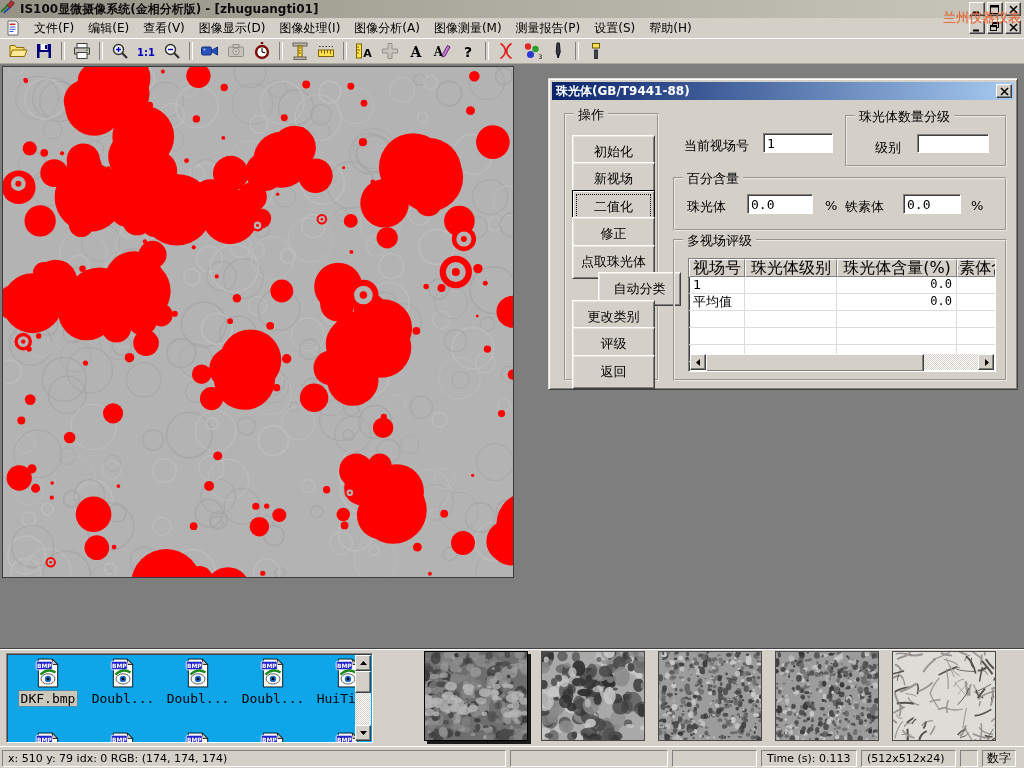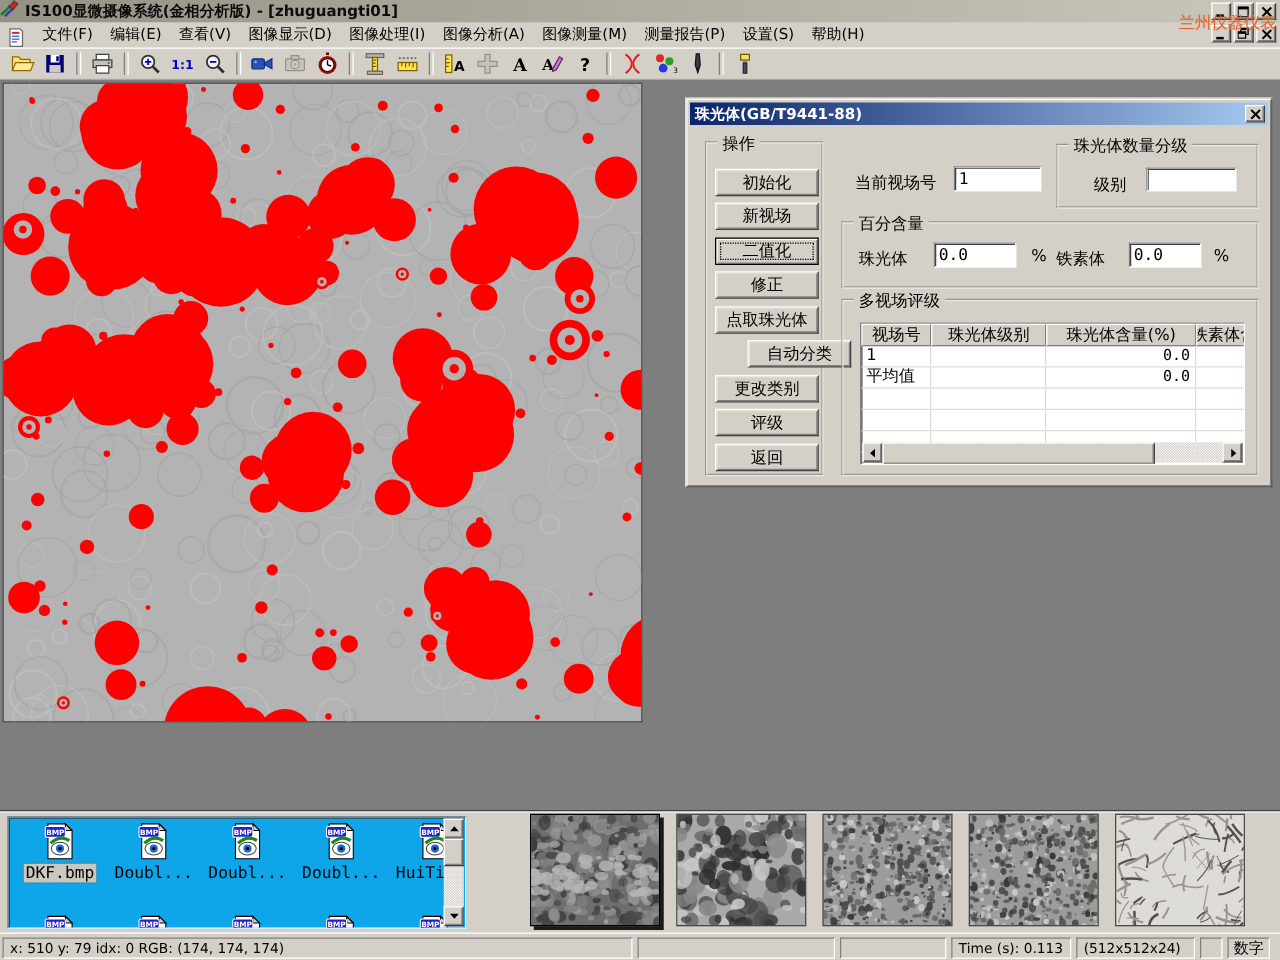--- a/index.html
+++ b/index.html
@@ -13,21 +13,21 @@
     background:linear-gradient(90deg,#959286,#c9c6bb);display:flex;align-items:flex-end;padding-left:0;box-sizing:border-box}
   #title-text{font-size:12px;font-weight:bold;color:#0c0c0c;margin-left:4px;white-space:nowrap;letter-spacing:0}
   .wbtns{position:absolute;display:flex;gap:2px}
   #tb-btns{right:3px;top:2px}
   #mdi-btns{right:3px;top:2px}
   .wbtn{width:16px;height:14px;background:#d4d0c8;border:1px solid;border-color:#fff #404040 #404040 #fff;
     box-shadow:inset -1px -1px 0 #808080;padding:0;display:flex;align-items:center;justify-content:center}
   #watermark{position:absolute;right:3px;top:9px;color:#e46330;font-size:13px;font-weight:normal;
     z-index:40;pointer-events:none;white-space:nowrap;text-shadow:0 0 1px rgba(228,99,48,.4)}
 
-  #menubar{position:absolute;left:0;top:18px;width:1024px;height:20px;background:#d4d0c8;display:flex;align-items:flex-end;box-sizing:border-box}
+  #menubar{position:absolute;left:0;top:18px;width:1024px;height:20px;background:#d4d0c8;display:flex;align-items:center;box-sizing:border-box}
   #mdi-doc{width:16px;height:16px;margin-left:5px}
   #menu-items{display:flex;margin-left:6px}
   .menu-item{font-size:12px;padding:2px 7px;white-space:nowrap}
 
   #toolbar{position:absolute;left:0;top:38px;width:1024px;height:26px;background:#d4d0c8;
     border-top:1px solid #fff;border-bottom:1px solid #aca899;box-sizing:border-box;
     display:flex;align-items:center;padding-left:5px}
   .tb-btn{width:26px;height:22px;background:transparent;border:1px solid transparent;display:flex;align-items:center;justify-content:center;padding:0}
   .tb-sep{width:2px;height:18px;margin:0 4px;border-left:1px solid #808080;border-right:1px solid #fff}
 
@@ -45,30 +45,30 @@
   .dlg-close{position:absolute;right:2px;top:2px}
   .grp{position:absolute;border:2px groove #ece9e0;box-sizing:border-box}
   .grp-label{position:absolute;top:-9px;left:8px;background:#d4d0c8;padding:0 4px;font-size:13px;white-space:nowrap}
   .lbl{position:absolute;font-size:13px;white-space:nowrap}
   .inp{position:absolute;background:#fff;border:1px solid;border-color:#808080 #fff #fff #808080;
     box-shadow:inset 1px 1px 0 #404040;font:13px "DejaVu Sans Mono","Liberation Mono",monospace;
     padding:1px 3px;box-sizing:border-box;outline:none}
   .btn{position:absolute;left:6px;width:83px;height:22px;background:#d4d0c8;
     border:1px solid;border-color:#fff #404040 #404040 #fff;
     box-shadow:inset 1px 1px 0 #e8e4dc,inset -1px -1px 0 #808080;
-    font-size:13px;display:flex;align-items:center;justify-content:center;white-space:nowrap;padding:4px}
+    font-size:13px;display:flex;align-items:center;justify-content:center;white-space:nowrap;padding:16px}
   .btn.default{border:1px solid #000;box-shadow:inset 1px 1px 0 #fff,inset -1px -1px 0 #808080}
   .btn.default::after{content:"";position:absolute;left:3px;top:3px;right:3px;bottom:3px;border:1px dotted #000}
 
   #grid{position:absolute;left:13px;top:17px;width:308px;height:114px;background:#fff;
     border:1px solid;border-color:#808080 #fff #fff #808080;box-shadow:inset 1px 1px 0 #404040;
     overflow:hidden;box-sizing:border-box}
   #grid-head{display:flex;width:360px}
   .gh-cell{height:18px;background:#d4d0c8;border:1px solid;border-color:#fff #808080 #808080 #fff;
-    box-sizing:border-box;font-size:13px;display:flex;align-items:center;justify-content:center;flex:none;overflow:hidden;white-space:nowrap}
+    box-sizing:border-box;font-size:16px;display:flex;align-items:center;justify-content:center;flex:none;overflow:hidden;white-space:nowrap}
   .g-row{display:flex;height:16px;border-bottom:1px solid #dcdcdc;width:360px}
   .g-cell{flex:none;border-right:1px solid #dcdcdc;font-size:13px;padding:0 4px;box-sizing:border-box;
     white-space:nowrap;overflow:hidden;line-height:15px}
   .g-num{text-align:right;font-family:"DejaVu Sans Mono","Liberation Mono",monospace;font-size:12px}
   #grid-hscroll{position:absolute;left:1px;right:1px;bottom:1px;height:16px;display:flex;
     background-color:#d4d0c8;
     background-image:linear-gradient(45deg,#fff 25%,transparent 25%,transparent 75%,#fff 75%),
                      linear-gradient(45deg,#fff 25%,transparent 25%,transparent 75%,#fff 75%);
     background-size:2px 2px;background-position:0 0,1px 1px}
   .sb-btn{width:16px;height:16px;background:#d4d0c8;border:1px solid;border-color:#fff #404040 #404040 #fff;

